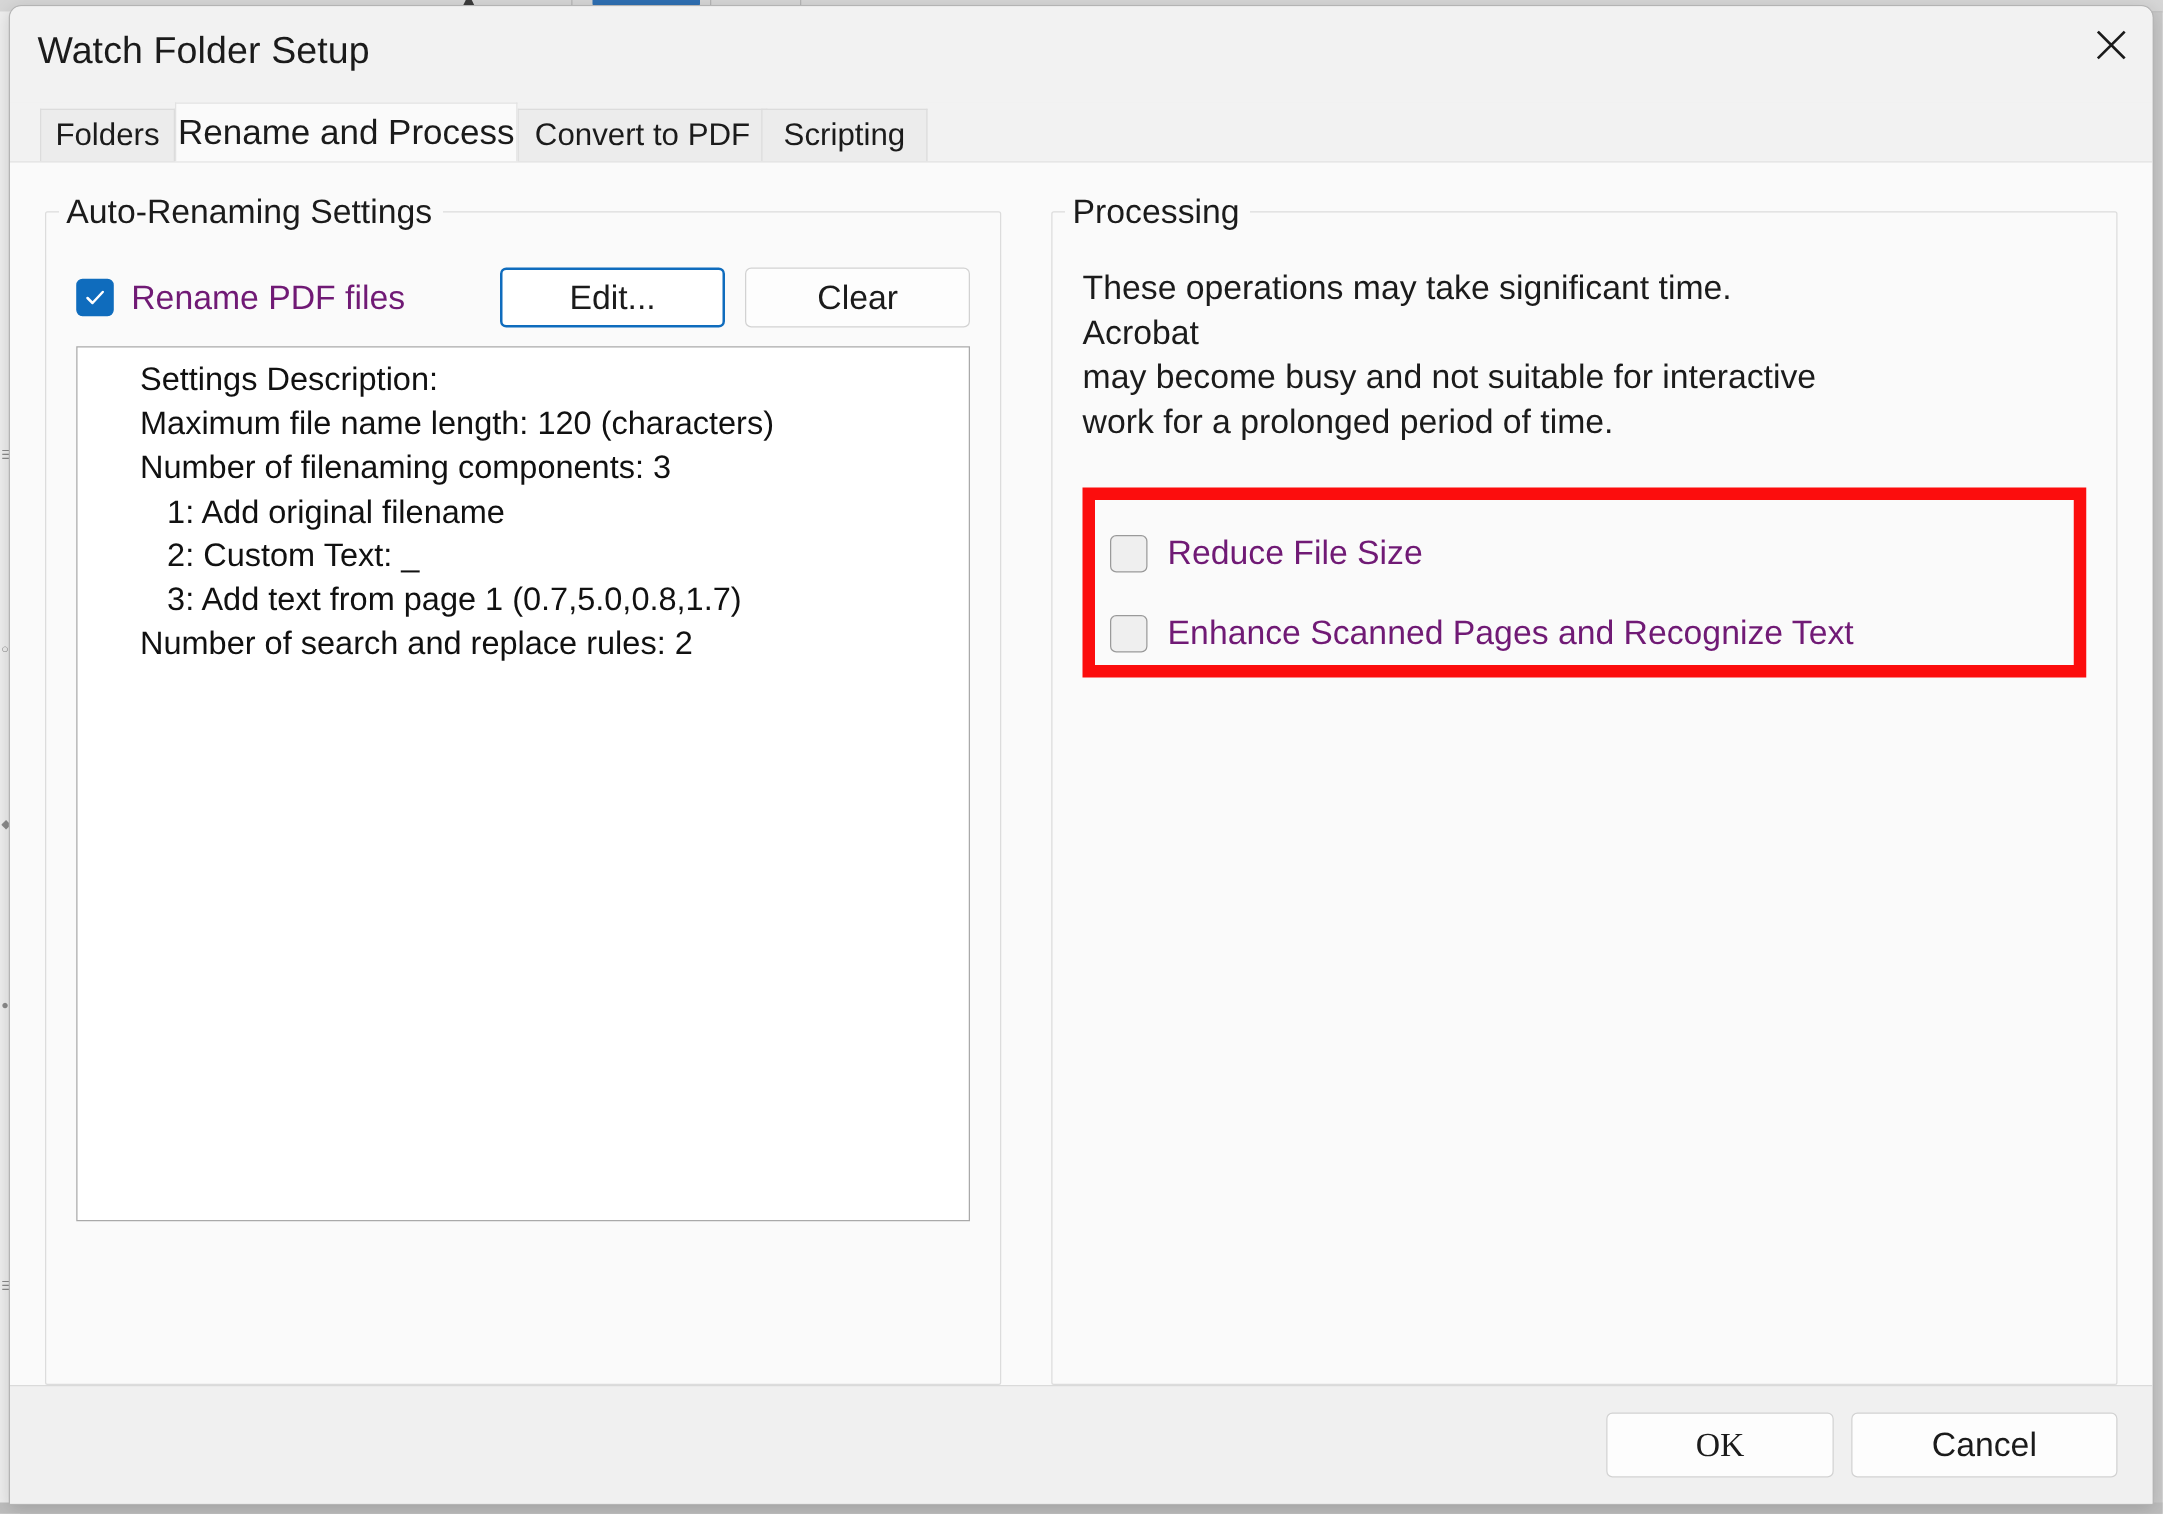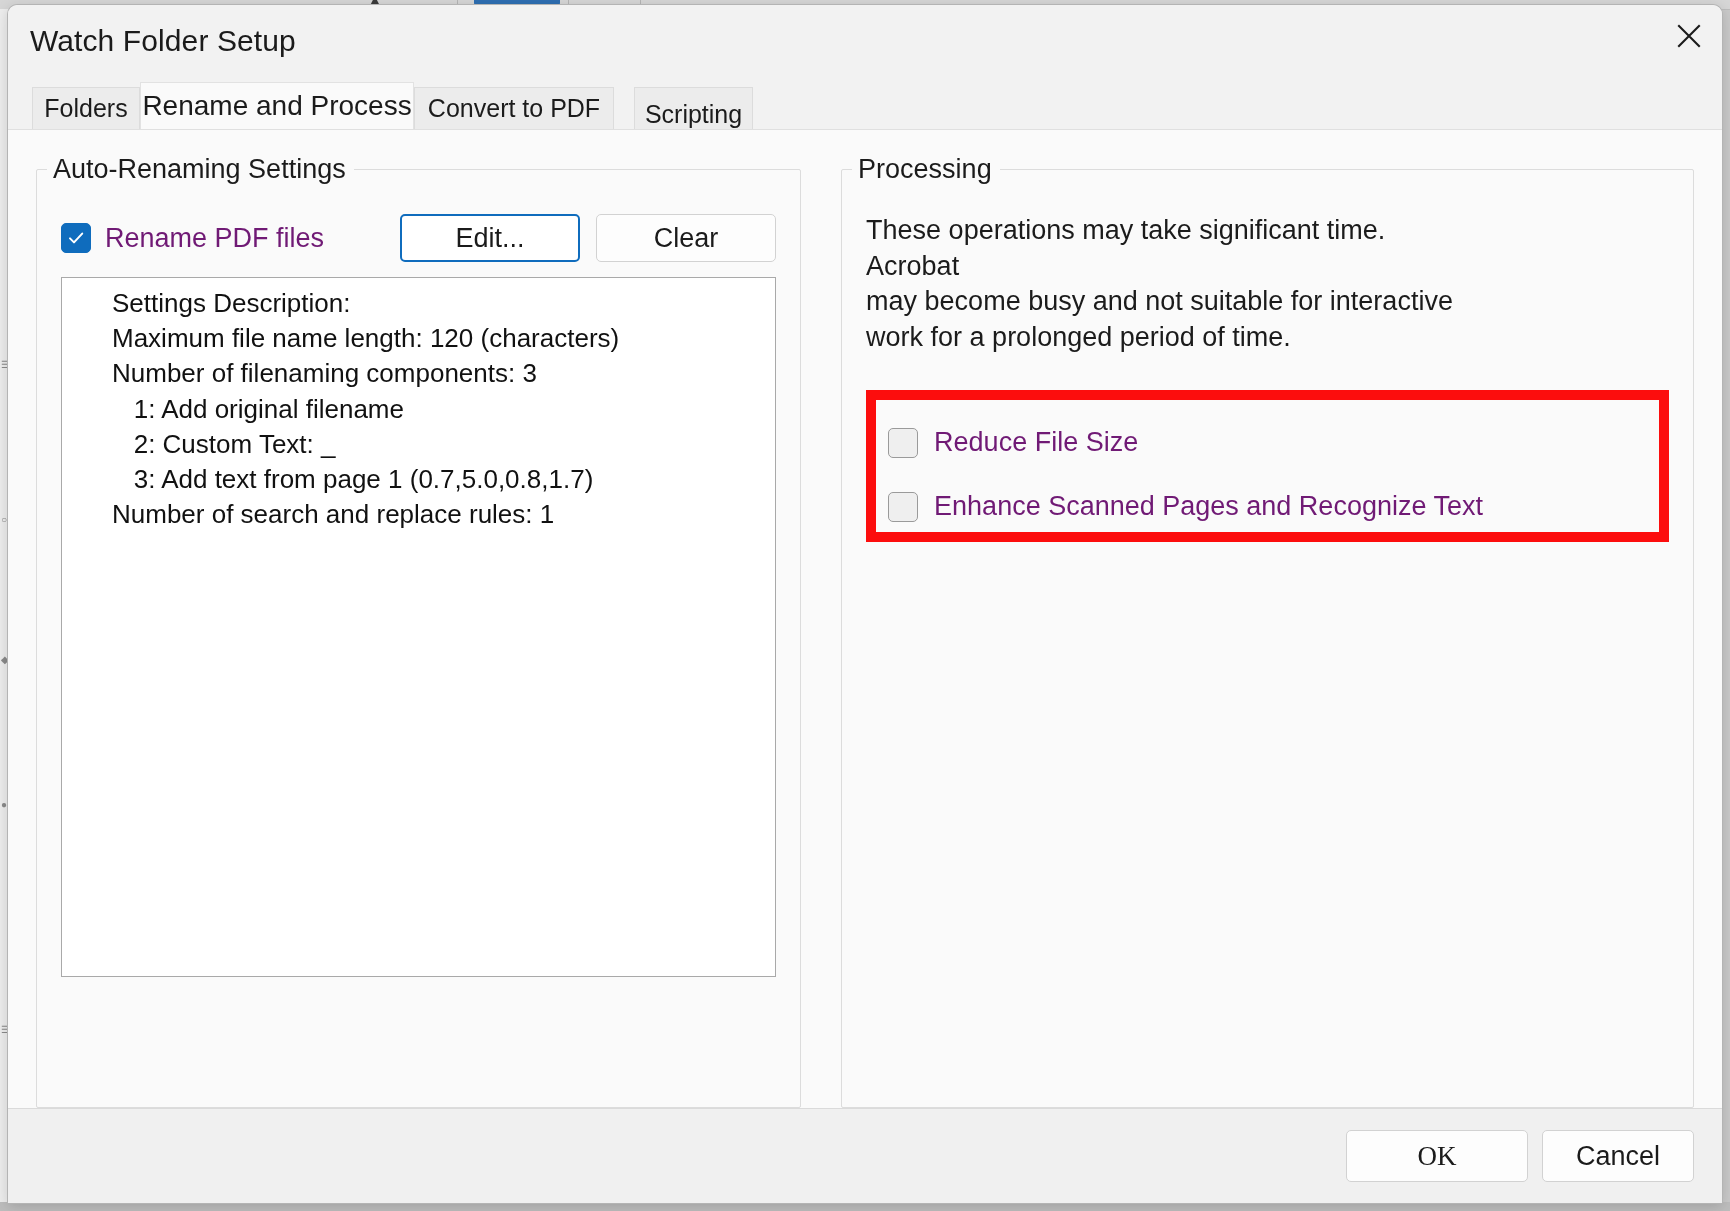--- a/index.html
+++ b/index.html
@@ -288,21 +288,21 @@
     background: #f0f0f0;
     border-top: 1px solid #dadada;
     display: flex;
     align-items: center;
     justify-content: flex-end;
     padding-right: 28px;
     box-sizing: border-box;
     gap: 14px;
   }
   .btn-ok     { width: 182px; height: 52px; font-family: Liberation Serif, serif; }
-  .btn-cancel { width: 152px; height: 52px; text-align: right; }
+  .btn-cancel { width: 213px; height: 52px; text-align: right; }
 </style>
 </head>
 <body>
 
 <div id="backdrop">
   <div class="bg-strip-top"></div>
   <div class="bg-chevron">▲</div>
   <div class="bg-divider" style="left:457px"></div>
   <div class="bg-divider" style="left:568px"></div>
   <div class="bg-divider" style="left:640px"></div>
@@ -331,21 +331,21 @@
   <div class="tabstrip">
     <div class="tab inactive" style="left:24px;width:108px;">
       <span>Folders</span>
     </div>
     <div class="tab active" style="left:132px;width:274px;">
       <span>Rename and Process</span>
     </div>
     <div class="tab inactive" style="left:406px;width:200px;">
       <span>Convert to PDF</span>
     </div>
-    <div class="tab inactive" style="left:626px;width:119px;align-items:flex-end;">
+    <div class="tab inactive" style="left:601px;width:133px;">
       <span>Scripting</span>
     </div>
   </div>
 
   <div class="content">
 
     <fieldset class="group left-pane">
       <legend>Auto-Renaming Settings</legend>
       <div class="group-inner">
 
@@ -365,21 +365,21 @@
           </div>
         </div>
 
         <div class="desc-box">
           <div class="desc-line">Settings Description:</div>
           <div class="desc-line">Maximum file name length: 120 (characters)</div>
           <div class="desc-line">Number of filenaming components: 3</div>
           <div class="desc-line">   1: Add original filename</div>
           <div class="desc-line">   2: Custom Text: _</div>
           <div class="desc-line">   3: Add text from page 1 (0.7,5.0,0.8,1.7)</div>
-          <div class="desc-line">Number of search and replace rules: 1</div>
+          <div class="desc-line">Number of search and replace rules: 2</div>
         </div>
 
       </div>
     </fieldset>
 
     <fieldset class="group right-pane">
       <legend>Processing</legend>
       <div class="group-inner">
 
         <div class="proc-text">

